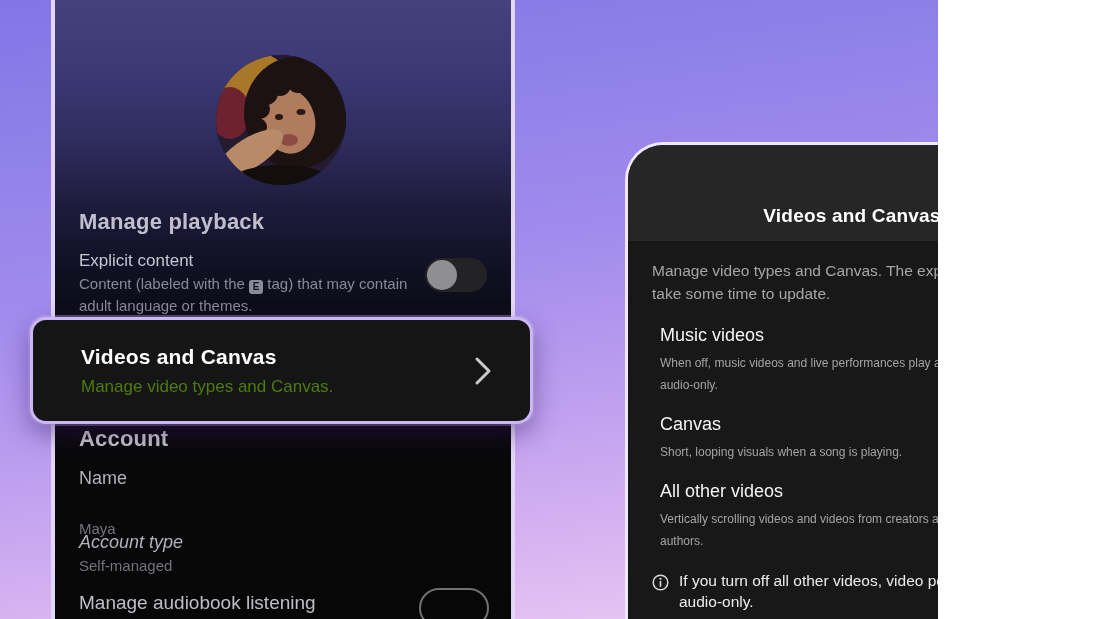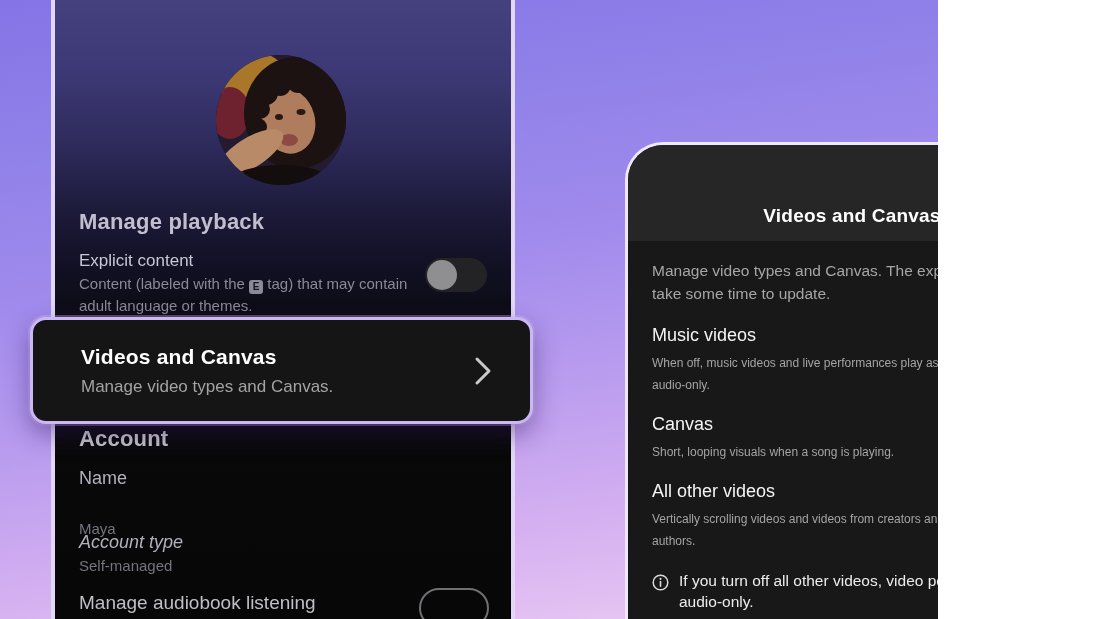--- a/index.html
+++ b/index.html
@@ -58,37 +58,37 @@
 
   
   .hl-card {
     position:absolute; left:30px; top:317px; width:503px; height:107px; z-index:6;
     background:#151515; border:3px solid #cbb7f4; border-radius:16px;
     box-shadow:0 10px 26px rgba(46,20,92,.45), 0 0 0 2px rgba(216,197,250,.35);
     display:flex; align-items:center; padding:0 38px 0 48px; cursor:pointer;
   }
   .hl-card .txt { flex:1; }
   .hl-card .title { font-size:21px; font-weight:bold; color:#ffffff; margin-bottom:8px; letter-spacing:.2px; }
-  .hl-card .subtitle { font-size:17px; color:#a3a3a3; }
+  .hl-card .subtitle { font-size:17px; color:#4d7c0f; }
   .chevron { width:18px; height:30px; flex:none; }
 
   
   .phone-right {
     position:absolute; left:625px; top:142px; width:454px; height:500px;
     border:3px solid #efe8fb; border-bottom:none; border-radius:38px 38px 0 0;
     background:#181818; overflow:hidden;
   }
   .rp-header {
     height:96px; background:#262626; display:flex; align-items:flex-end; justify-content:center; padding-bottom:14px;
   }
   .rp-title { font-size:19px; font-weight:bold; color:#ffffff; letter-spacing:.2px; }
   .rp-body { padding:18px 24px 0 24px; }
   .rp-desc { font-size:15.5px; color:#a6a6a6; line-height:23px; margin-bottom:20px; }
 
-  .setting-row { display:flex; align-items:flex-start; margin-bottom:18px; }
+  .setting-row { display:flex; align-items:flex-start; margin-bottom:18px;margin-left:8px; }
   .setting-row .txt { flex:1; padding-right:28px; }
   .setting-row .label { font-size:18px; color:#f4f4f4; margin-bottom:6px; }
   .setting-row .desc { font-size:12px; color:#a4a4a4; line-height:22px; }
   .setting-row .toggle { margin-top:10px; }
   .setting-row.single .toggle { margin-top:4px; }
 
   .note-row { display:flex; align-items:flex-start; margin-top:12px; }
   .note-icon { flex:none; width:17px; height:17px; margin:4px 10px 0 0; }
   .note-text { font-size:15.5px; color:#ececec; line-height:21px; }
 </style>

